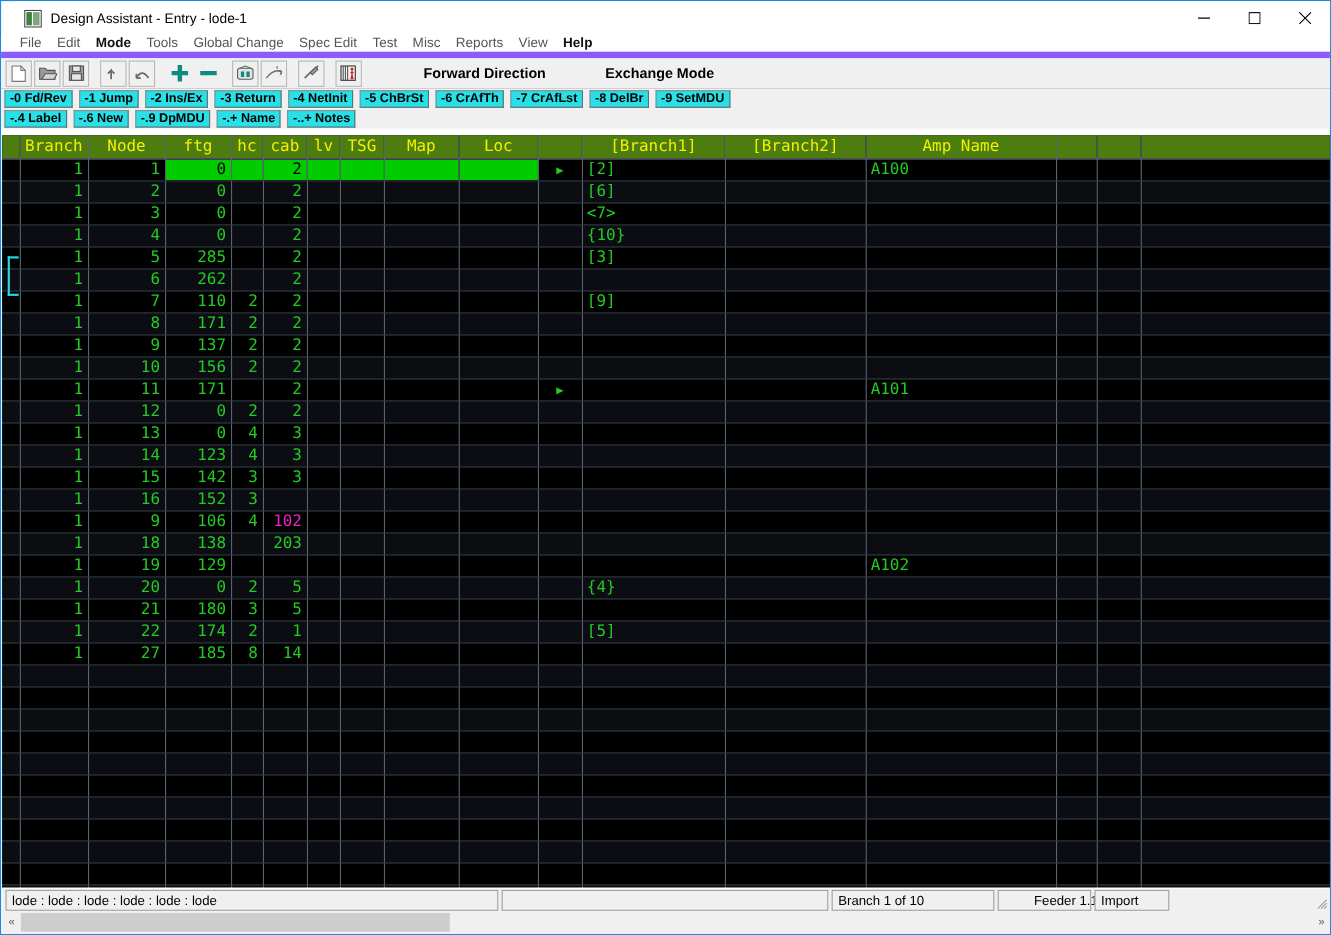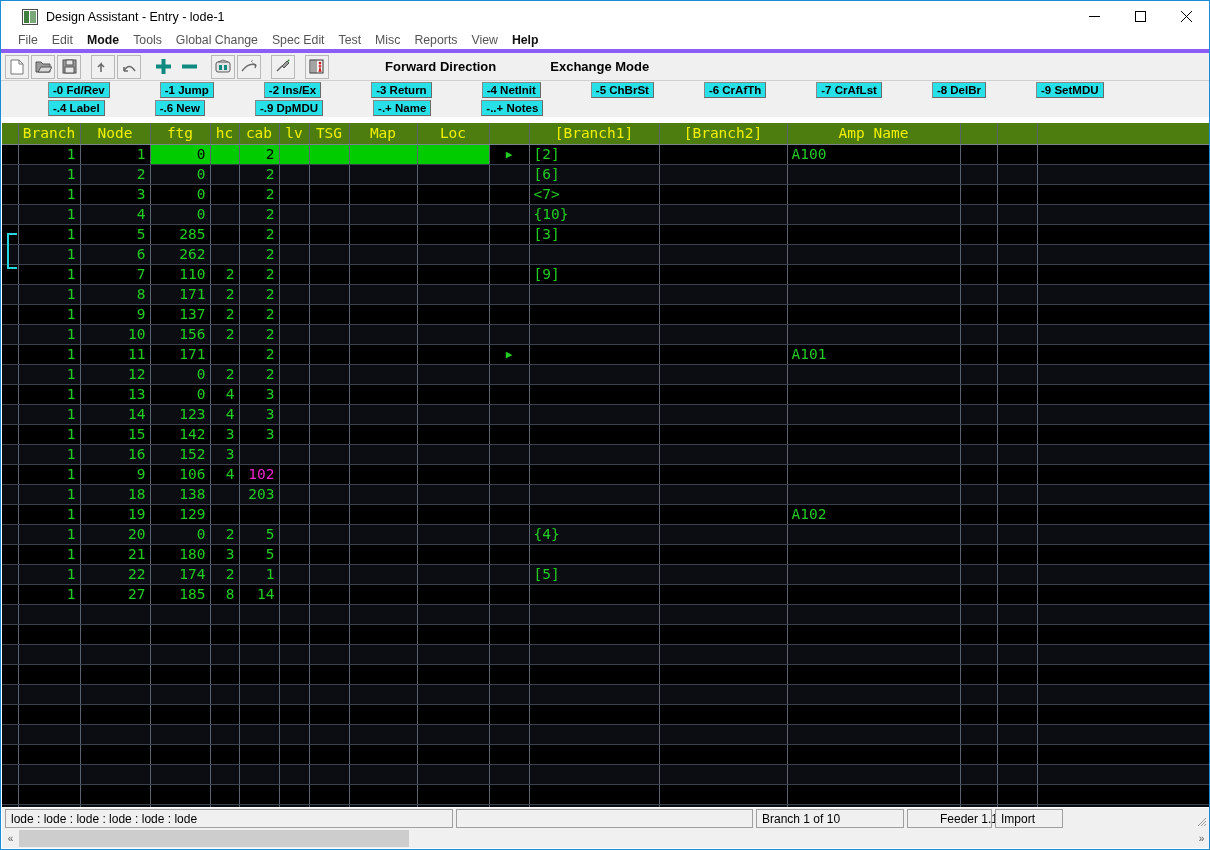--- a/index.html
+++ b/index.html
@@ -60,21 +60,21 @@
   }
   .win-btn svg { display:block; }
 
   
   #menubar {
     height: 21px;
     display: flex;
     align-items: center;
     background: #ffffff;
     padding-left: 10px;
-    border-bottom: 4px solid #8b5cf6;
+    border-bottom: 6px solid #8b5cf6;
   }
   .menu-item {
     font-size: 12.3px;
     color: #555555;
     padding: 0 7px;
     white-space: nowrap;
     line-height: 21px;
   }
   .menu-item.strong { color: #111111; font-weight: bold; }
 
@@ -122,21 +122,20 @@
     height: 16px;
     line-height: 15px;
     padding: 0 4px;
     margin-right: 6px;
     border-left: 1px solid #8a8a8a;
     border-top: 1px solid #8a8a8a;
     border-right: 1px solid #6a6a6a;
     border-bottom: 1px solid #6a6a6a;
     white-space: nowrap;
     text-align: center;
-    margin-left: 44px;
   }
 
   
   #grid-wrap {
     position: absolute;
     left: 1px; top: 122px;
     width: 1208px;
     height: 685px;
     background: #000000;
     overflow: hidden;

